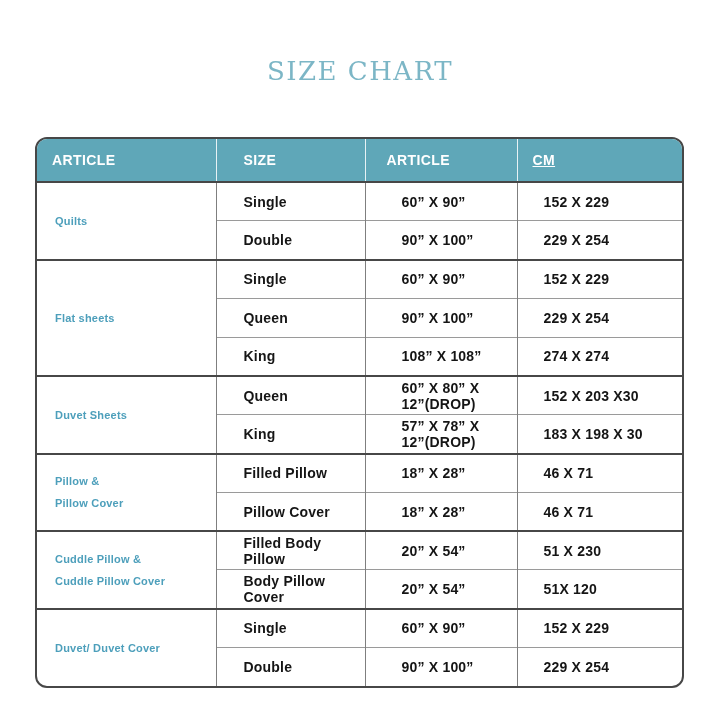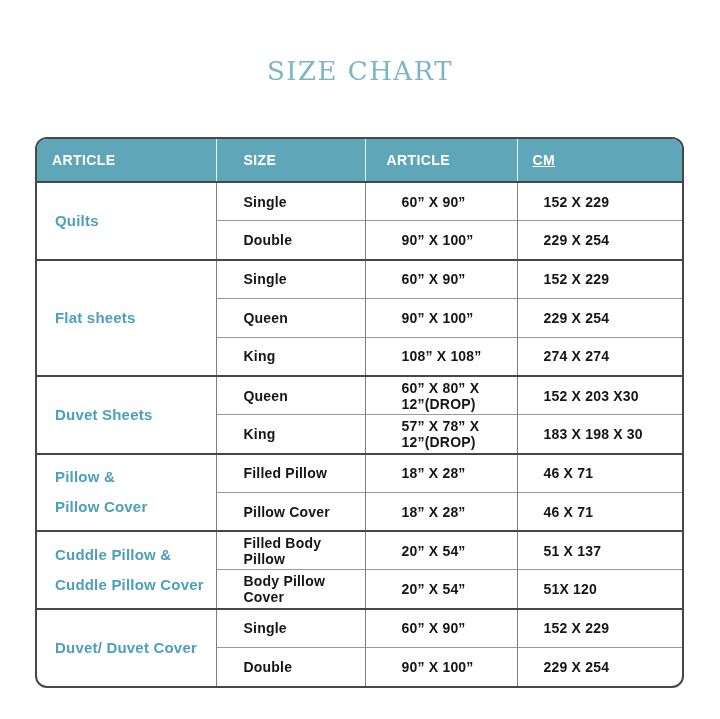--- a/index.html
+++ b/index.html
@@ -70,21 +70,21 @@
     vertical-align:middle;
     font-size:14px;
     font-weight:600;
     color:var(--text-color);
     letter-spacing:0.2px;
   }
   td.c-article{
     padding-left:18px;
     color:var(--article-color);
     font-weight:700;
-    font-size:15px;
+    font-size:11px;
     white-space:pre-line;
     line-height:2.0;
   }
   td.c-size{padding-left:27px;border-left:1px solid var(--border-mid);}
   td.c-inches{padding-left:36px;border-left:1px solid var(--border-mid);}
   td.c-cm{padding-left:26px;border-left:1px solid var(--border-mid);}
   tr.inner-row td{border-top:1px solid var(--border-light);}
   tr.group-start td{border-top:2px solid var(--border-dark);}
 </style>
 </head>
@@ -162,21 +162,21 @@
         <td class="c-size">Pillow Cover</td>
         <td class="c-inches">18” X 28”</td>
         <td class="c-cm">46 X 71</td>
       </tr>
 
       <tr class="group-start">
         <td class="c-article" rowspan="2">Cuddle Pillow &amp;
 Cuddle Pillow Cover</td>
         <td class="c-size">Filled Body Pillow</td>
         <td class="c-inches">20” X 54”</td>
-        <td class="c-cm">51 X 137</td>
+        <td class="c-cm">51 X 230</td>
       </tr>
       <tr class="inner-row">
         <td class="c-size">Body Pillow Cover</td>
         <td class="c-inches">20” X 54”</td>
         <td class="c-cm">51X 120</td>
       </tr>
 
       <tr class="group-start">
         <td class="c-article" rowspan="2">Duvet/ Duvet Cover</td>
         <td class="c-size">Single</td>

